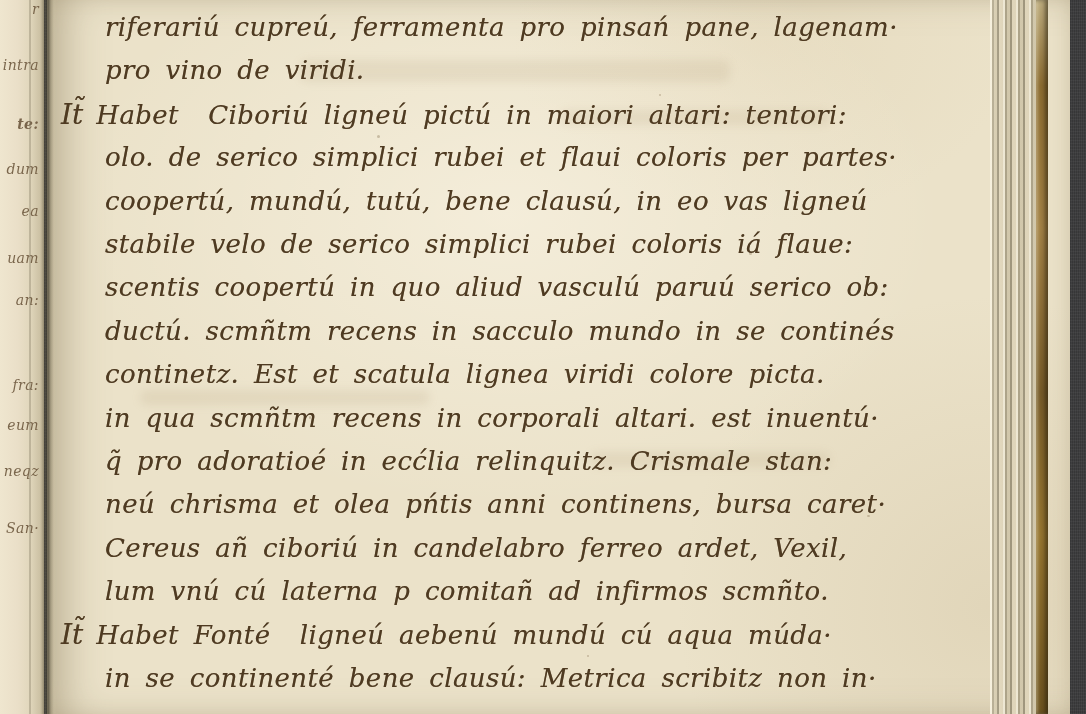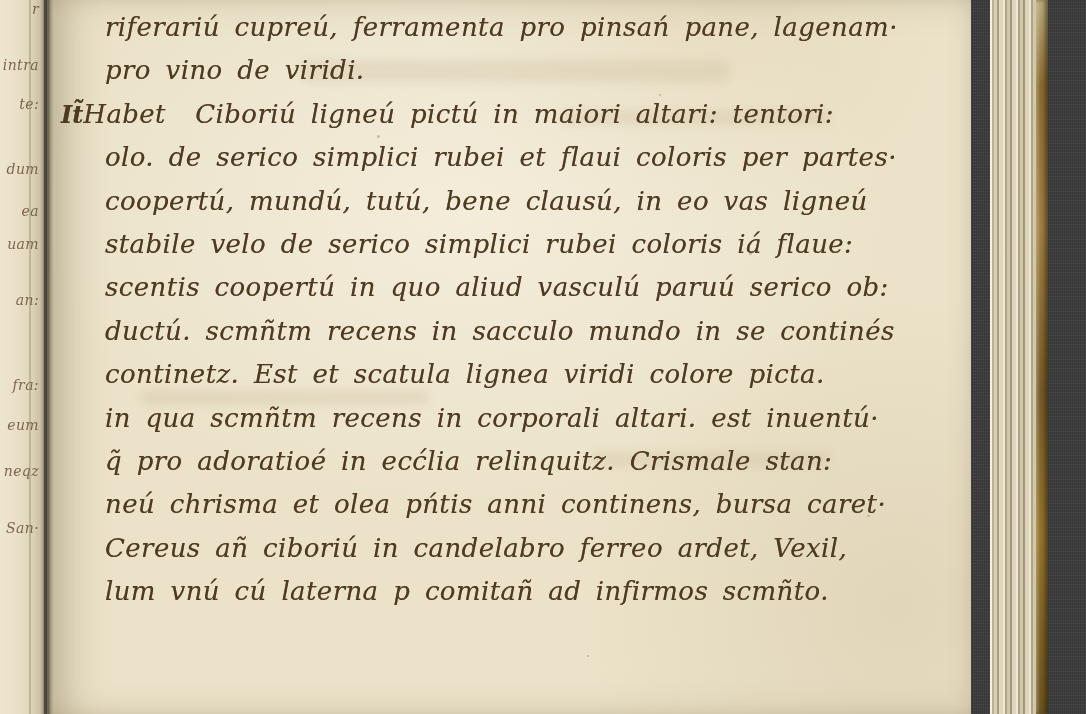--- a/index.html
+++ b/index.html
@@ -30,40 +30,40 @@
   }
   
   .fold{
     position:absolute;left:41px;top:0;width:16px;height:714px;z-index:3;
     background:linear-gradient(90deg,
       rgba(90,84,64,0) 0%, rgba(90,84,64,0.5) 28%, rgba(58,54,40,0.68) 45%,
       rgba(120,112,88,0.35) 62%, rgba(205,195,165,0.18) 80%, rgba(0,0,0,0) 100%);
   }
   
   .page{
-    position:absolute;left:47px;top:0;width:924px;height:714px;z-index:1;
+    position:absolute;left:47px;top:0;width:1023px;height:714px;z-index:1;
     background-color:#ebe2c9;
     background-image:
       radial-gradient(ellipse 620px 420px at 45% 30%, rgba(255,250,238,0.45), rgba(255,250,238,0) 70%),
       radial-gradient(ellipse 520px 520px at 92% 85%, rgba(185,165,125,0.20), rgba(185,165,125,0) 60%),
       radial-gradient(ellipse 420px 300px at 70% 6%,  rgba(212,192,152,0.18), rgba(212,192,152,0) 60%);
     box-shadow:
       inset 30px 0 45px -18px rgba(115,100,66,0.5),
       inset -10px 0 25px -12px rgba(140,125,90,0.35);
   }
   .ms-text{position:absolute;left:12px;top:6px;width:930px;}
   .line{
     height:43.4px;line-height:43.4px;white-space:pre;
     color:#4e3a21;font-size:26px;font-style:italic;
     letter-spacing:0.4px;word-spacing:6px;
     text-shadow:0 0 0.6px rgba(78,57,32,0.55);
   }
   .line.cont{padding-left:46px;}
   .line.item{padding-left:2px;}
-  .marker{font-size:24px;margin-right:0;font-weight:bold;letter-spacing:0;}
+  .marker{font-size:28px;margin-right:13px;font-weight:normal;letter-spacing:0;}
   
   .ghost{position:absolute;background:rgba(155,128,88,0.12);filter:blur(4px);border-radius:8px;}
   .speck{position:absolute;border-radius:50%;background:rgba(105,82,50,0.3);}
   
   .fore-edge{
     position:absolute;left:990px;top:0;width:46px;height:714px;z-index:2;
     background-color:#c9bfa3;
     background-image:
       repeating-linear-gradient(90deg,
         rgba(250,245,228,0.75) 0 2px, rgba(150,141,116,0.55) 2px 4px,
@@ -80,24 +80,24 @@
 </head>
 <body>
 
 <div class="scene">
   <div class="scan-bg"></div>
 
   <div class="prev-page">
     <div>
         <span class="frag" style="top: 0px;">r</span>
         <span class="frag" style="top: 56px;">intra</span>
-        <span class="frag" style="top: 95px;">te:</span>
+        <span class="frag" style="top: 115px; font-weight: bold;">te:</span>
         <span class="frag" style="top: 160px; margin-left: 44px;">dum</span>
         <span class="frag" style="top: 202px;">ea</span>
-        <span class="frag" style="top: 235px;">uam</span>
+        <span class="frag" style="top: 249px;">uam</span>
         <span class="frag" style="top: 291px;">an:</span>
         <span class="frag" style="top: 376px;">fra:</span>
         <span class="frag" style="top: 416px;">eum</span>
         <span class="frag" style="top: 462px;">t neqz</span>
         <span class="frag" style="top: 519px;">San·</span>
       </div>
   </div>
 
   <div class="fold"></div>
 
@@ -123,18 +123,20 @@
         <div class="line cont"><span>coopertú, mundú, tutú, bene clausú, in eo vas ligneú</span></div>
         <div class="line cont"><span>stabile velo de serico simplici rubei coloris iá flaue:</span></div>
         <div class="line cont"><span>scentis coopertú in quo aliud vasculú paruú serico ob:</span></div>
         <div class="line cont"><span>ductú. scmñtm recens in sacculo mundo in se continés</span></div>
         <div class="line cont"><span>continetz. Est et scatula lignea viridi colore picta.</span></div>
         <div class="line cont"><span>in qua scmñtm recens in corporali altari. est inuentú·</span></div>
         <div class="line cont"><span>q̃ pro adoratioé in ecćlia relinquitz. Crismale stan:</span></div>
         <div class="line cont"><span>neú chrisma et olea pńtis anni continens, bursa caret·</span></div>
         <div class="line cont"><span>Cereus añ ciboriú in candelabro ferreo ardet, Vexil,</span></div>
         <div class="line cont"><span>lum vnú cú laterna p comitañ ad infirmos scmñto.</span></div>
+        <div class="line item"><span class="marker">It̃</span><span>Habet Fonté  ligneú aebenú mundú cú aqua múda·</span></div>
+        <div class="line cont"><span>in se continenté bene clausú: Metrica scribitz non in·</span></div>
       </div>
   </div>
 
   <div class="fore-edge"></div>
   <div class="fore-edge-binding"></div>
 </div>
 
 </body></html>

